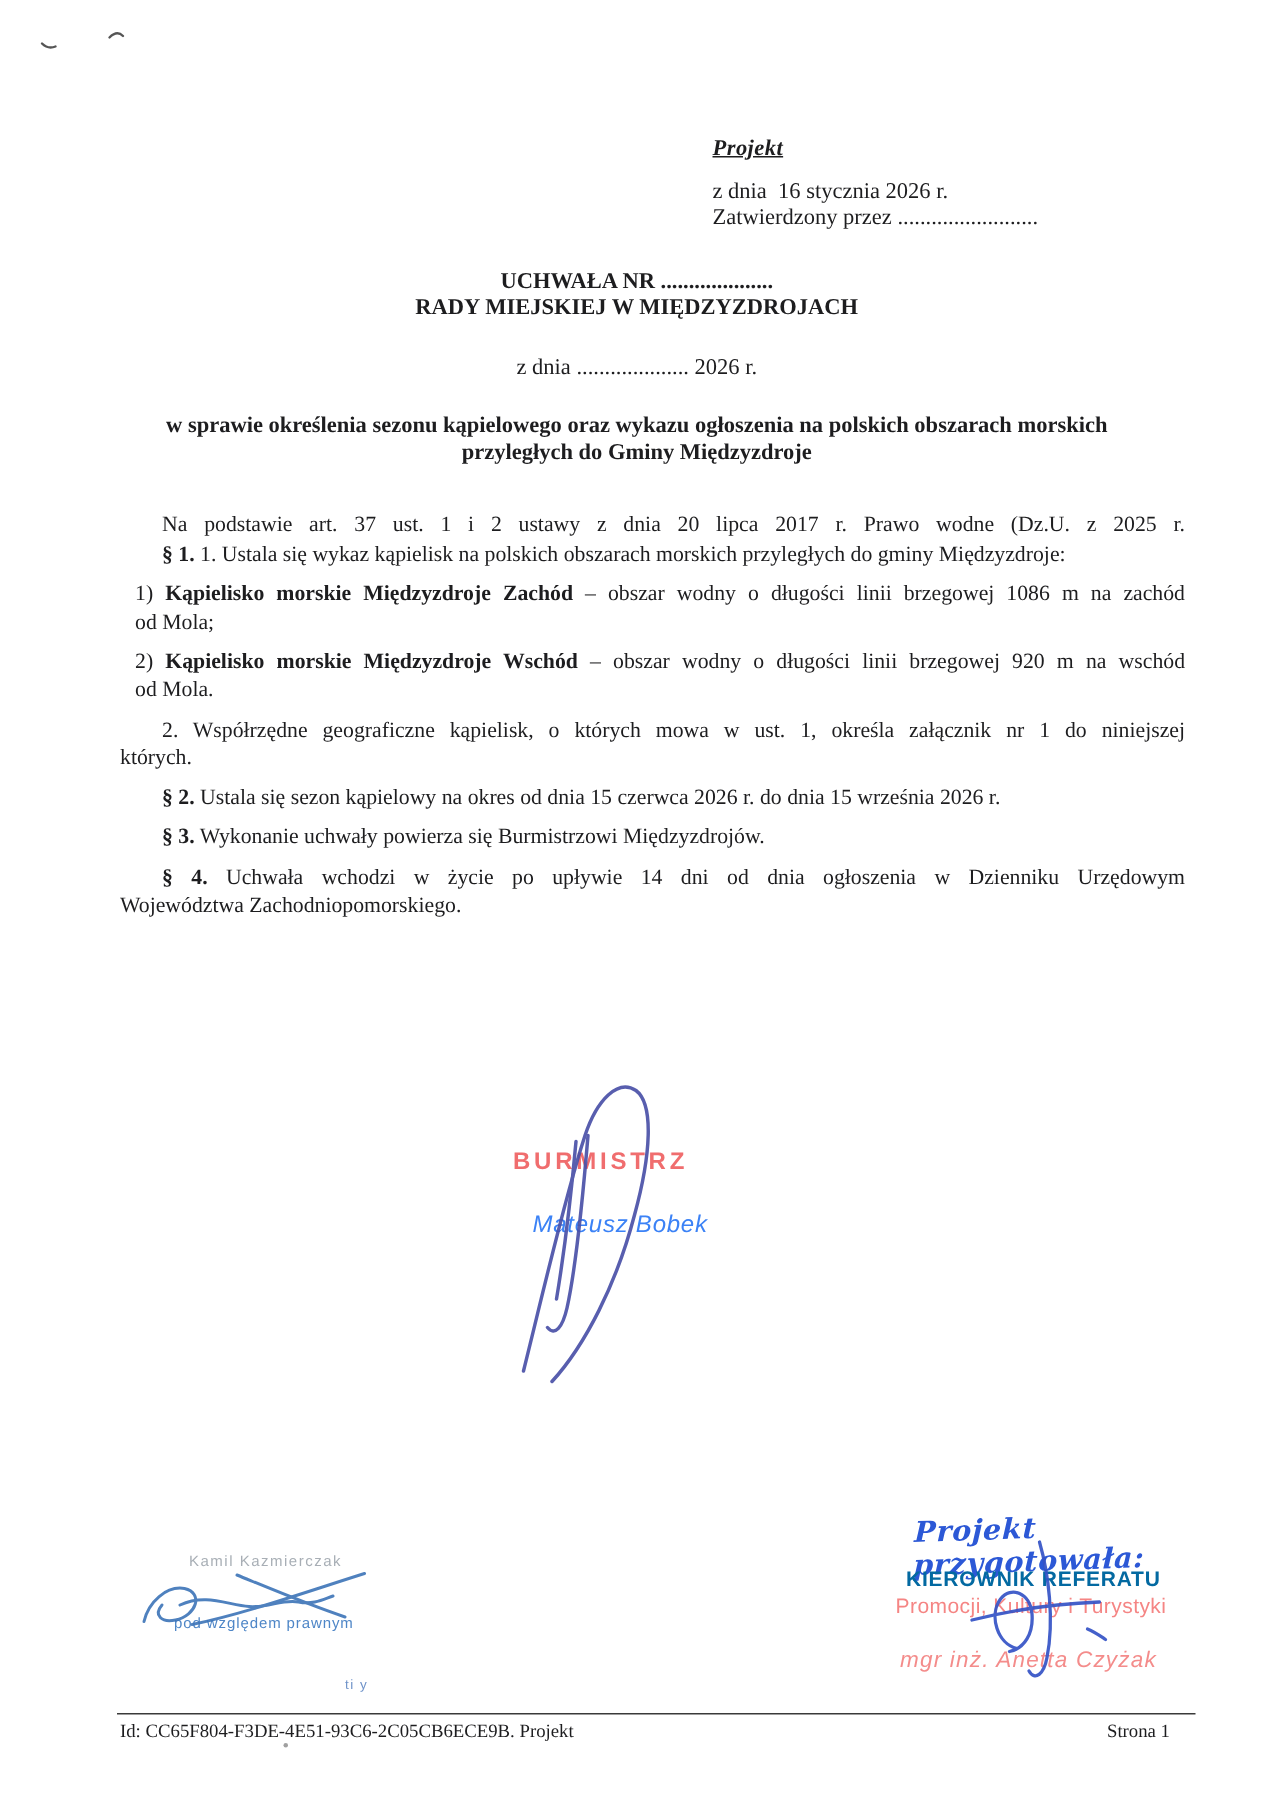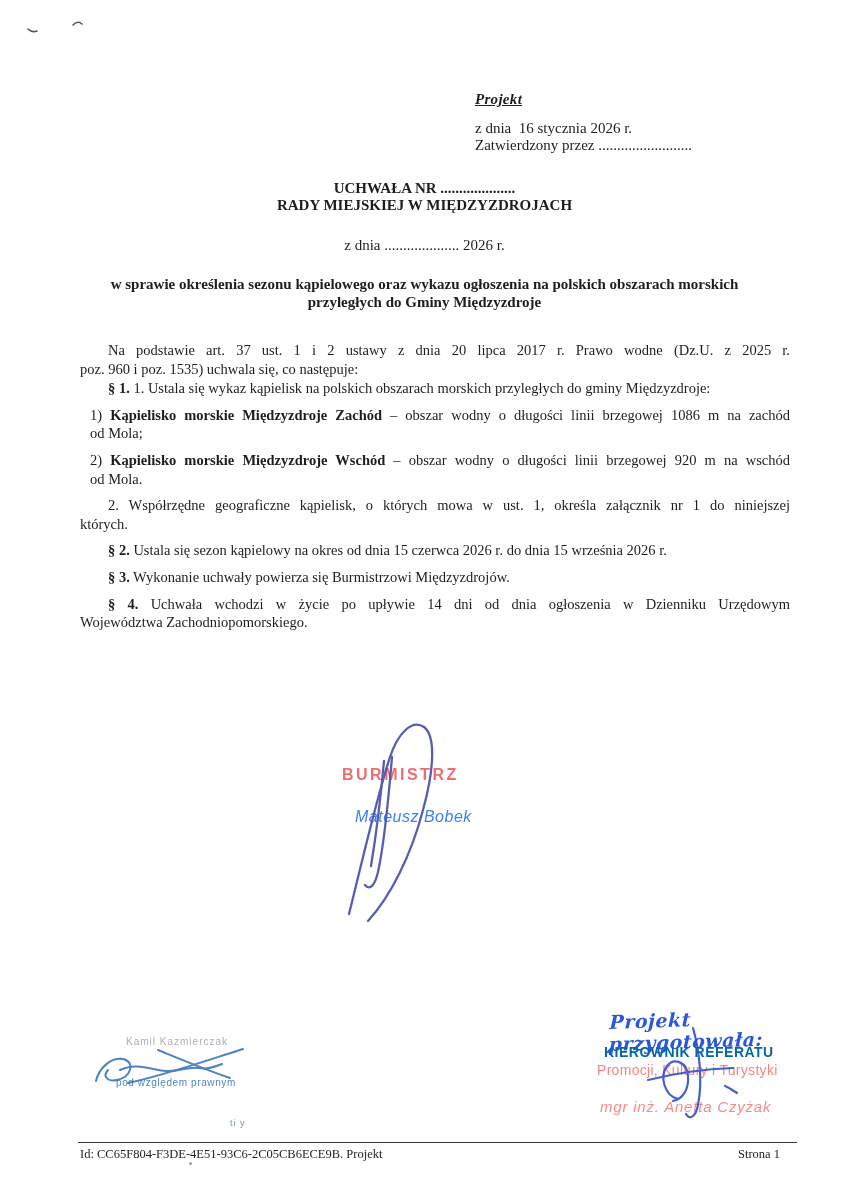--- a/index.html
+++ b/index.html
@@ -65,21 +65,20 @@
 <div class="abs hdr" style="left:475px;top:137px;">Zatwierdzony przez .........................</div>
 
 <div class="abs center-col title-line" style="top:180px;">UCHWAŁA NR ....................</div>
 <div class="abs center-col title-line" style="top:197px;">RADY MIEJSKIEJ W MIĘDZYZDROJACH</div>
 <div class="abs center-col date-line" style="top:237px;">z dnia .................... 2026 r.</div>
 <div class="abs center-col subject" style="top:275px;">w sprawie określenia sezonu kąpielowego oraz wykazu ogłoszenia na polskich obszarach morskich</div>
 <div class="abs center-col subject" style="top:293px;">przyległych do Gminy Międzyzdroje</div>
 
 <div class="abs doc-body">
   <div class="bl stretch ind">Na podstawie art. 37 ust. 1 i 2 ustawy z dnia 20 lipca 2017 r. Prawo wodne (Dz.U. z 2025 r.</div>
-  <div class="bl">poz. 960 i poz. 1535) uchwala się, co następuje:</div>
 
   <div class="bl ind mt12"><b>§ 1.</b><span> 1. Ustala się wykaz kąpielisk na polskich obszarach morskich przyległych do gminy Międzyzdroje:</span></div>
 
   <div class="bl li stretch mt8"><span>1)</span> <b>Kąpielisko morskie Międzyzdroje Zachód</b><span> – obszar wodny o długości linii brzegowej 1086 m na zachód</span></div>
   <div class="bl li">od Mola;</div>
 
   <div class="bl li stretch mt8"><span>2)</span> <b>Kąpielisko morskie Międzyzdroje Wschód</b><span> – obszar wodny o długości linii brzegowej 920 m na wschód</span></div>
   <div class="bl li">od Mola.</div>
 
   <div class="bl ind stretch mt8">2. Współrzędne geograficzne kąpielisk, o których mowa w ust. 1, określa załącznik nr 1 do niniejszej</div>

